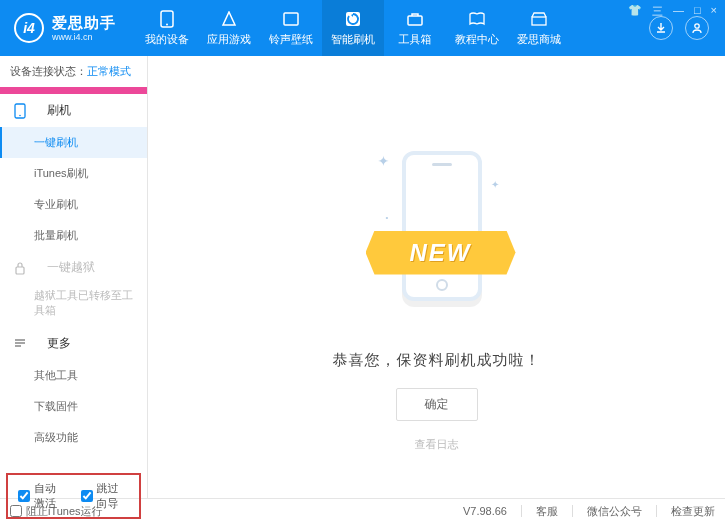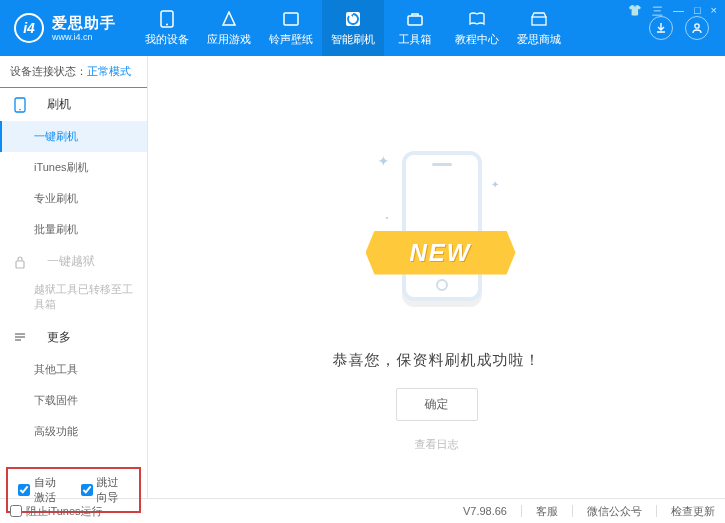--- a/index.html
+++ b/index.html
@@ -13,21 +13,21 @@
 .logo-main { font-size: 15px; font-weight: bold; letter-spacing: 1px; }
 .logo-sub { font-size: 9px; opacity: 0.9; }
 .nav { display: flex; height: 100%; margin-left: 8px; }
 .nav-item { width: 62px; display: flex; flex-direction: column; align-items: center; justify-content: center; gap: 4px; cursor: pointer; font-size: 11px; }
 .nav-item.active { background: #0a7dd8; }
 .nav-icon { width: 18px; height: 18px; display: flex; align-items: center; justify-content: center; }
 .header-right { margin-left: auto; display: flex; gap: 12px; padding-right: 16px; align-items: center; }
 .circ-btn { width: 24px; height: 24px; border: 1.5px solid rgba(255,255,255,0.6); border-radius: 50%; display: flex; align-items: center; justify-content: center; cursor: pointer; }
 .main { display: flex; height: 442px; }
 .sidebar { width: 148px; border-right: 1px solid #e5e5e5; display: flex; flex-direction: column; background: #fff; }
-.conn-status { padding: 8px 10px; font-size: 11px; color: #555; border-bottom: 1px solid #ec4899; }
+.conn-status { padding: 8px 10px; font-size: 11px; color: #555; border-bottom: 7px solid #ec4899; }
 .conn-mode { color: #0d8bf2; }
 .section-head { display: flex; align-items: center; padding: 8px 14px; gap: 21px; color: #333; font-size: 12px; cursor: pointer; }
 .section-head.inactive { color: #bbb; }
 .side-item { padding: 8px 10px 8px 34px; font-size: 11px; color: #666; cursor: pointer; }
 .side-item.active { background: #e9f3fd; color: #0d8bf2; border-left: 2px solid #0d8bf2; padding-left: 32px; }
 .side-note { padding: 4px 10px 8px 34px; font-size: 11px; color: #bbb; line-height: 1.4; }
 .checkrow { border: 2px solid #d04040; padding: 6px 10px; display: flex; gap: 14px; margin: 20px 6px; }
 .checkrow label { display: flex; align-items: center; gap: 4px; font-size: 11px; color: #555; cursor: pointer; }
 .checkrow input { accent-color: #0d8bf2; width: 12px; height: 12px; }
 .device { padding: 6px 10px; }

